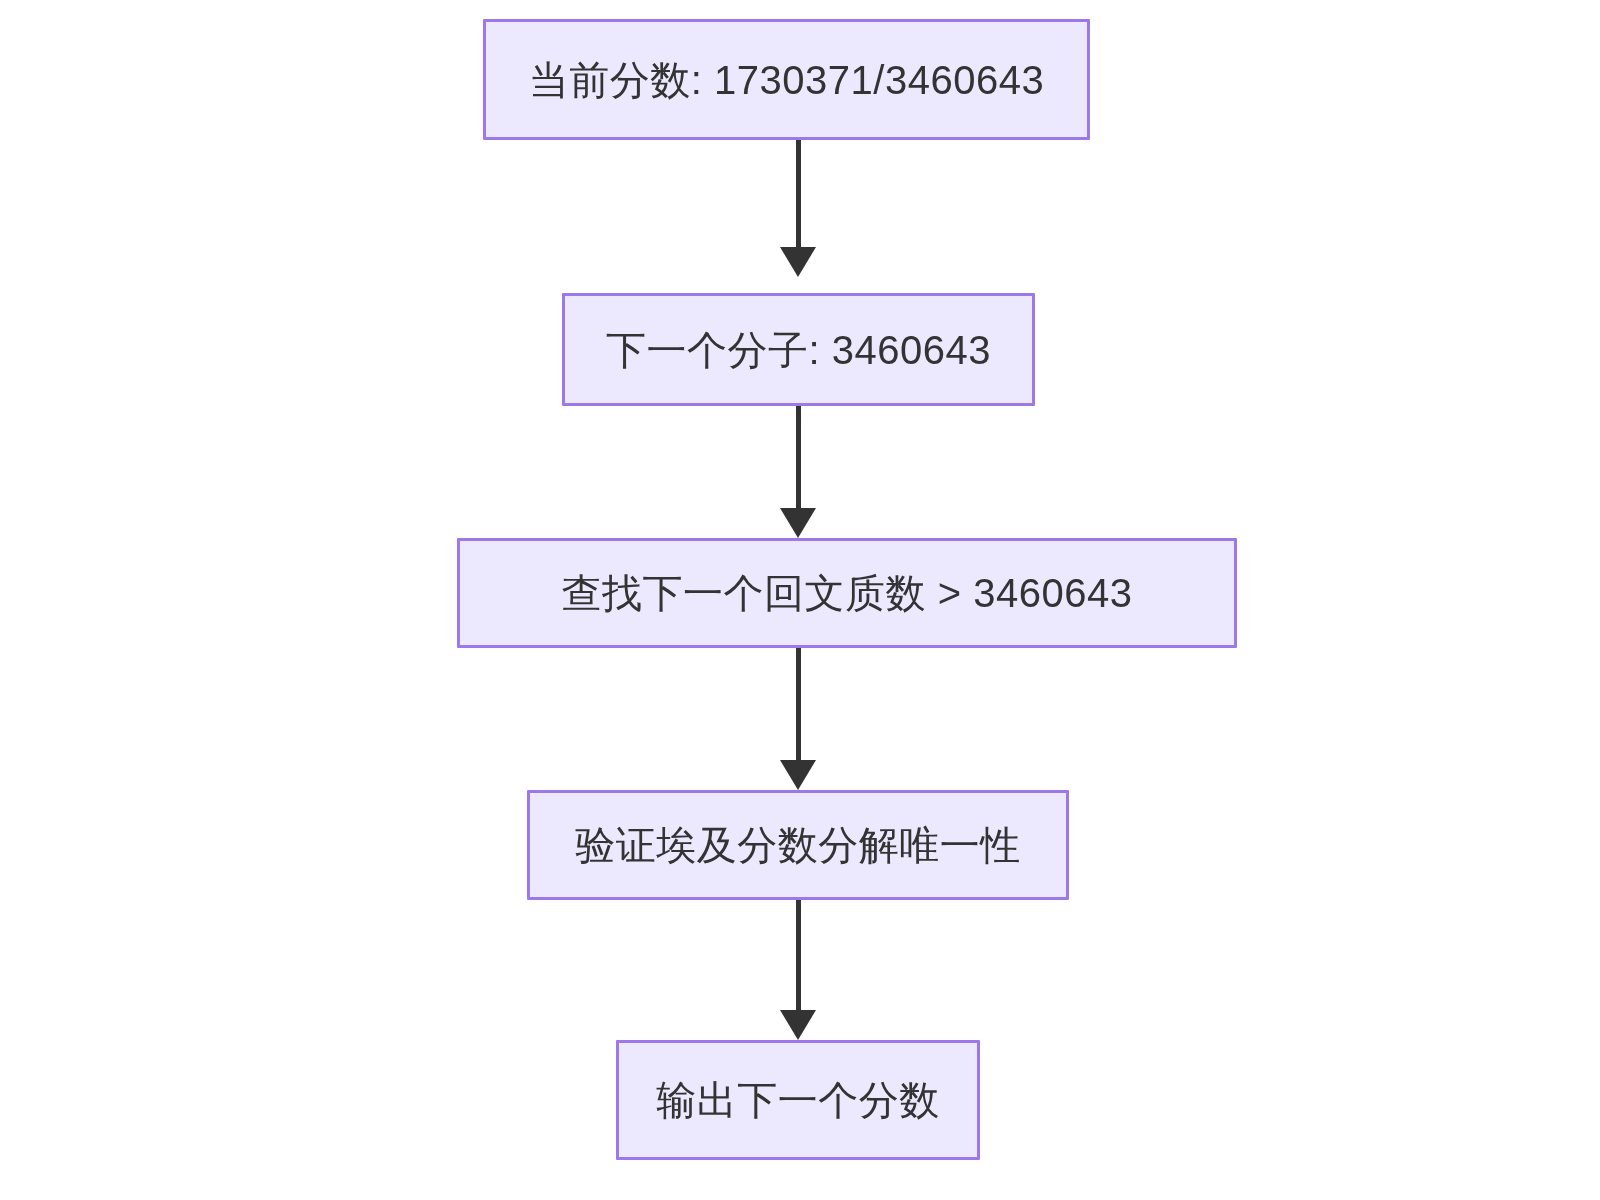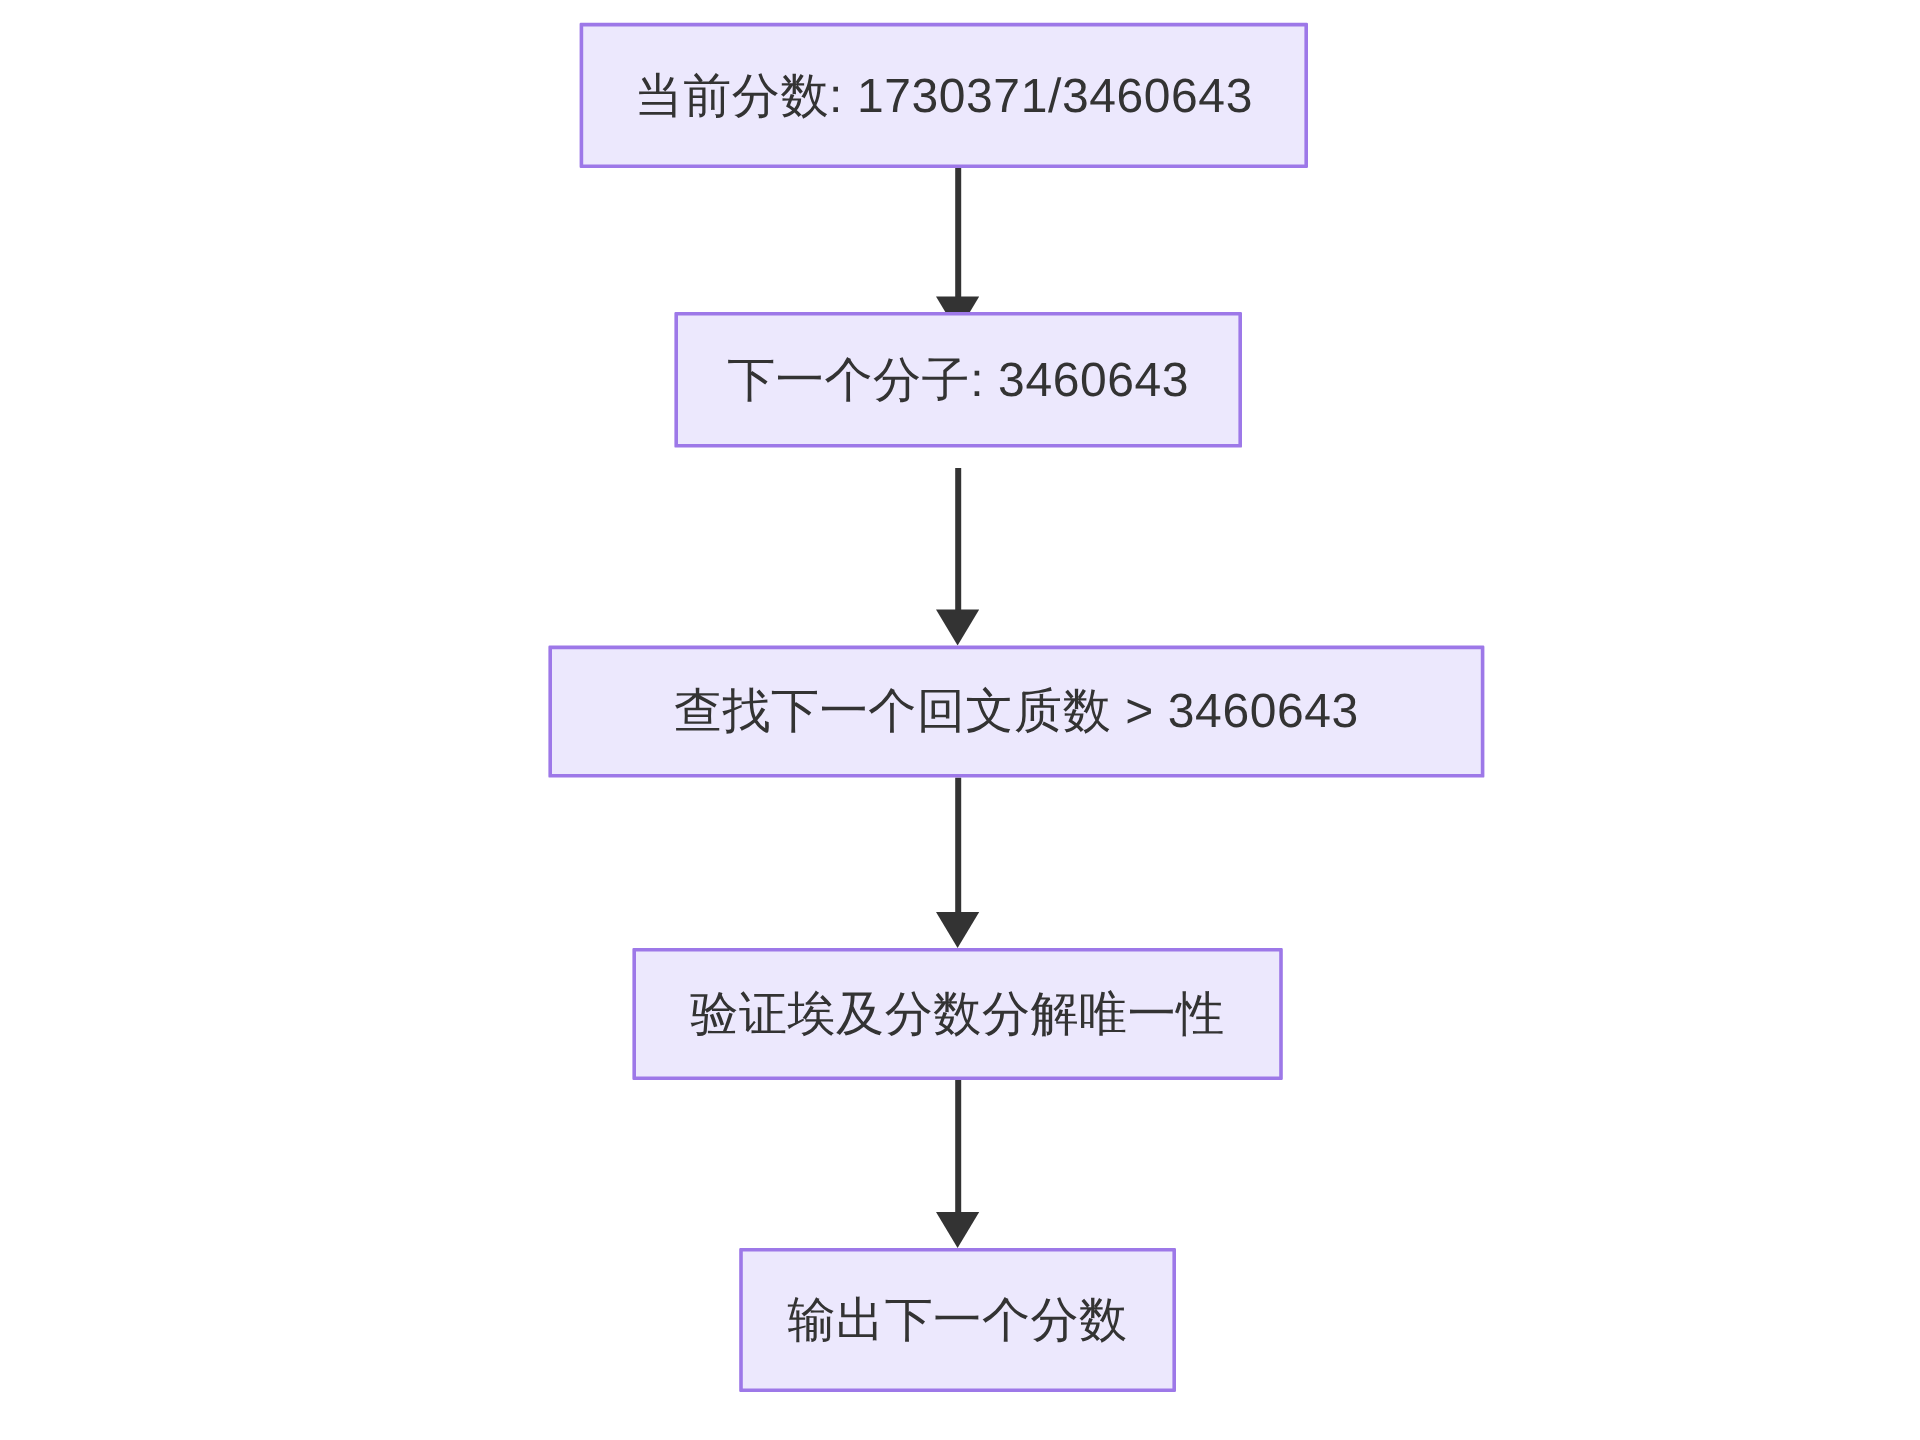--- a/index.html
+++ b/index.html
@@ -79,21 +79,21 @@
     <div class="edge-head" style="top: 112px; border-top-color: rgb(51, 51, 51);"></div>
   </div>
   <div class="edge" id="edge-e4" style="left: 798px; top: 900px;">
     <div class="edge-line" style="height: 114px; background: rgb(51, 51, 51);"></div>
     <div class="edge-head" style="top: 110px; border-top-color: rgb(51, 51, 51);"></div>
   </div>
 
   <div class="node" id="node-n1" style="left: 483px; top: 19px; width: 607px; height: 121px; background: rgb(236, 232, 253); border-color: rgb(157, 120, 232); color: rgb(51, 51, 51);">
     <span class="node-label">当前分数: 1730371/3460643</span>
   </div>
-  <div class="node" id="node-n2" style="left: 562px; top: 260px; width: 473px; height: 113px; background: rgb(236, 232, 253); border-color: rgb(157, 120, 232); color: rgb(51, 51, 51);">
+  <div class="node" id="node-n2" style="left: 562px; top: 293px; width: 473px; height: 113px; background: rgb(236, 232, 253); border-color: rgb(157, 120, 232); color: rgb(51, 51, 51);">
     <span class="node-label">下一个分子: 3460643</span>
   </div>
   <div class="node" id="node-n3" style="left: 457px; top: 538px; width: 780px; height: 110px; background: rgb(236, 232, 253); border-color: rgb(157, 120, 232); color: rgb(51, 51, 51);">
     <span class="node-label">查找下一个回文质数 &gt; 3460643</span>
   </div>
   <div class="node" id="node-n4" style="left: 527px; top: 790px; width: 542px; height: 110px; background: rgb(236, 232, 253); border-color: rgb(157, 120, 232); color: rgb(51, 51, 51);">
     <span class="node-label">验证埃及分数分解唯一性</span>
   </div>
   <div class="node" id="node-n5" style="left: 616px; top: 1040px; width: 364px; height: 120px; background: rgb(236, 232, 253); border-color: rgb(157, 120, 232); color: rgb(51, 51, 51);">
     <span class="node-label">输出下一个分数</span>

